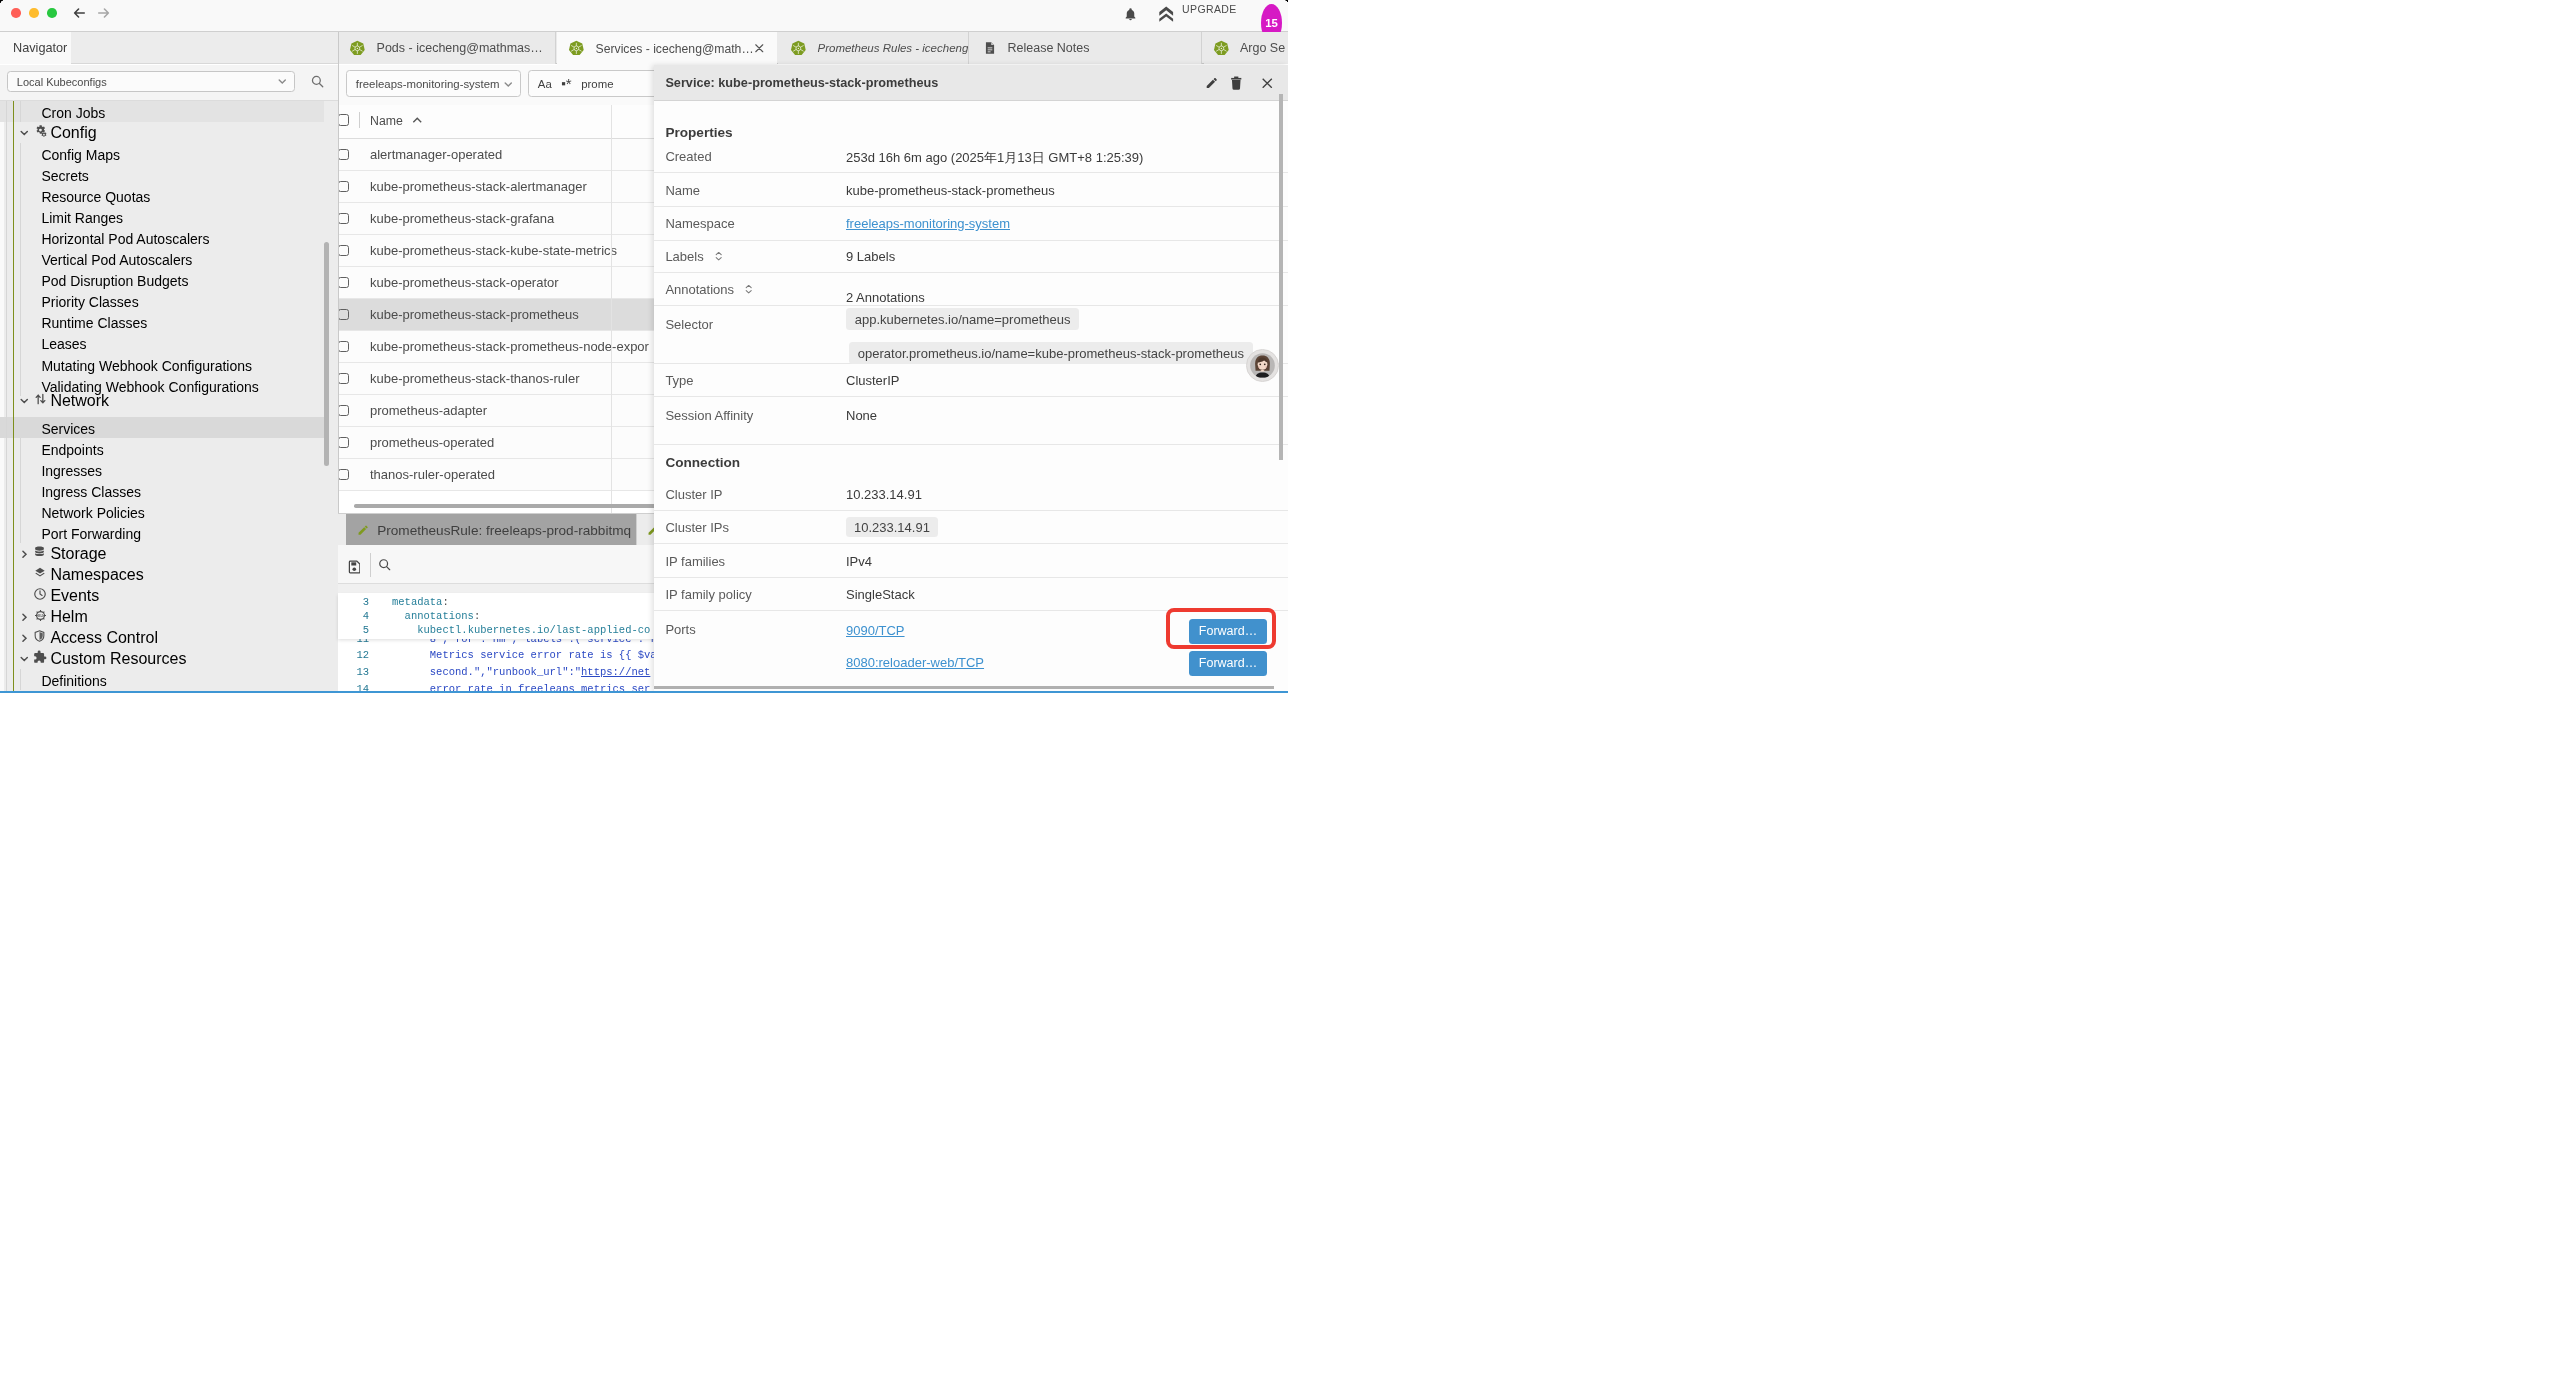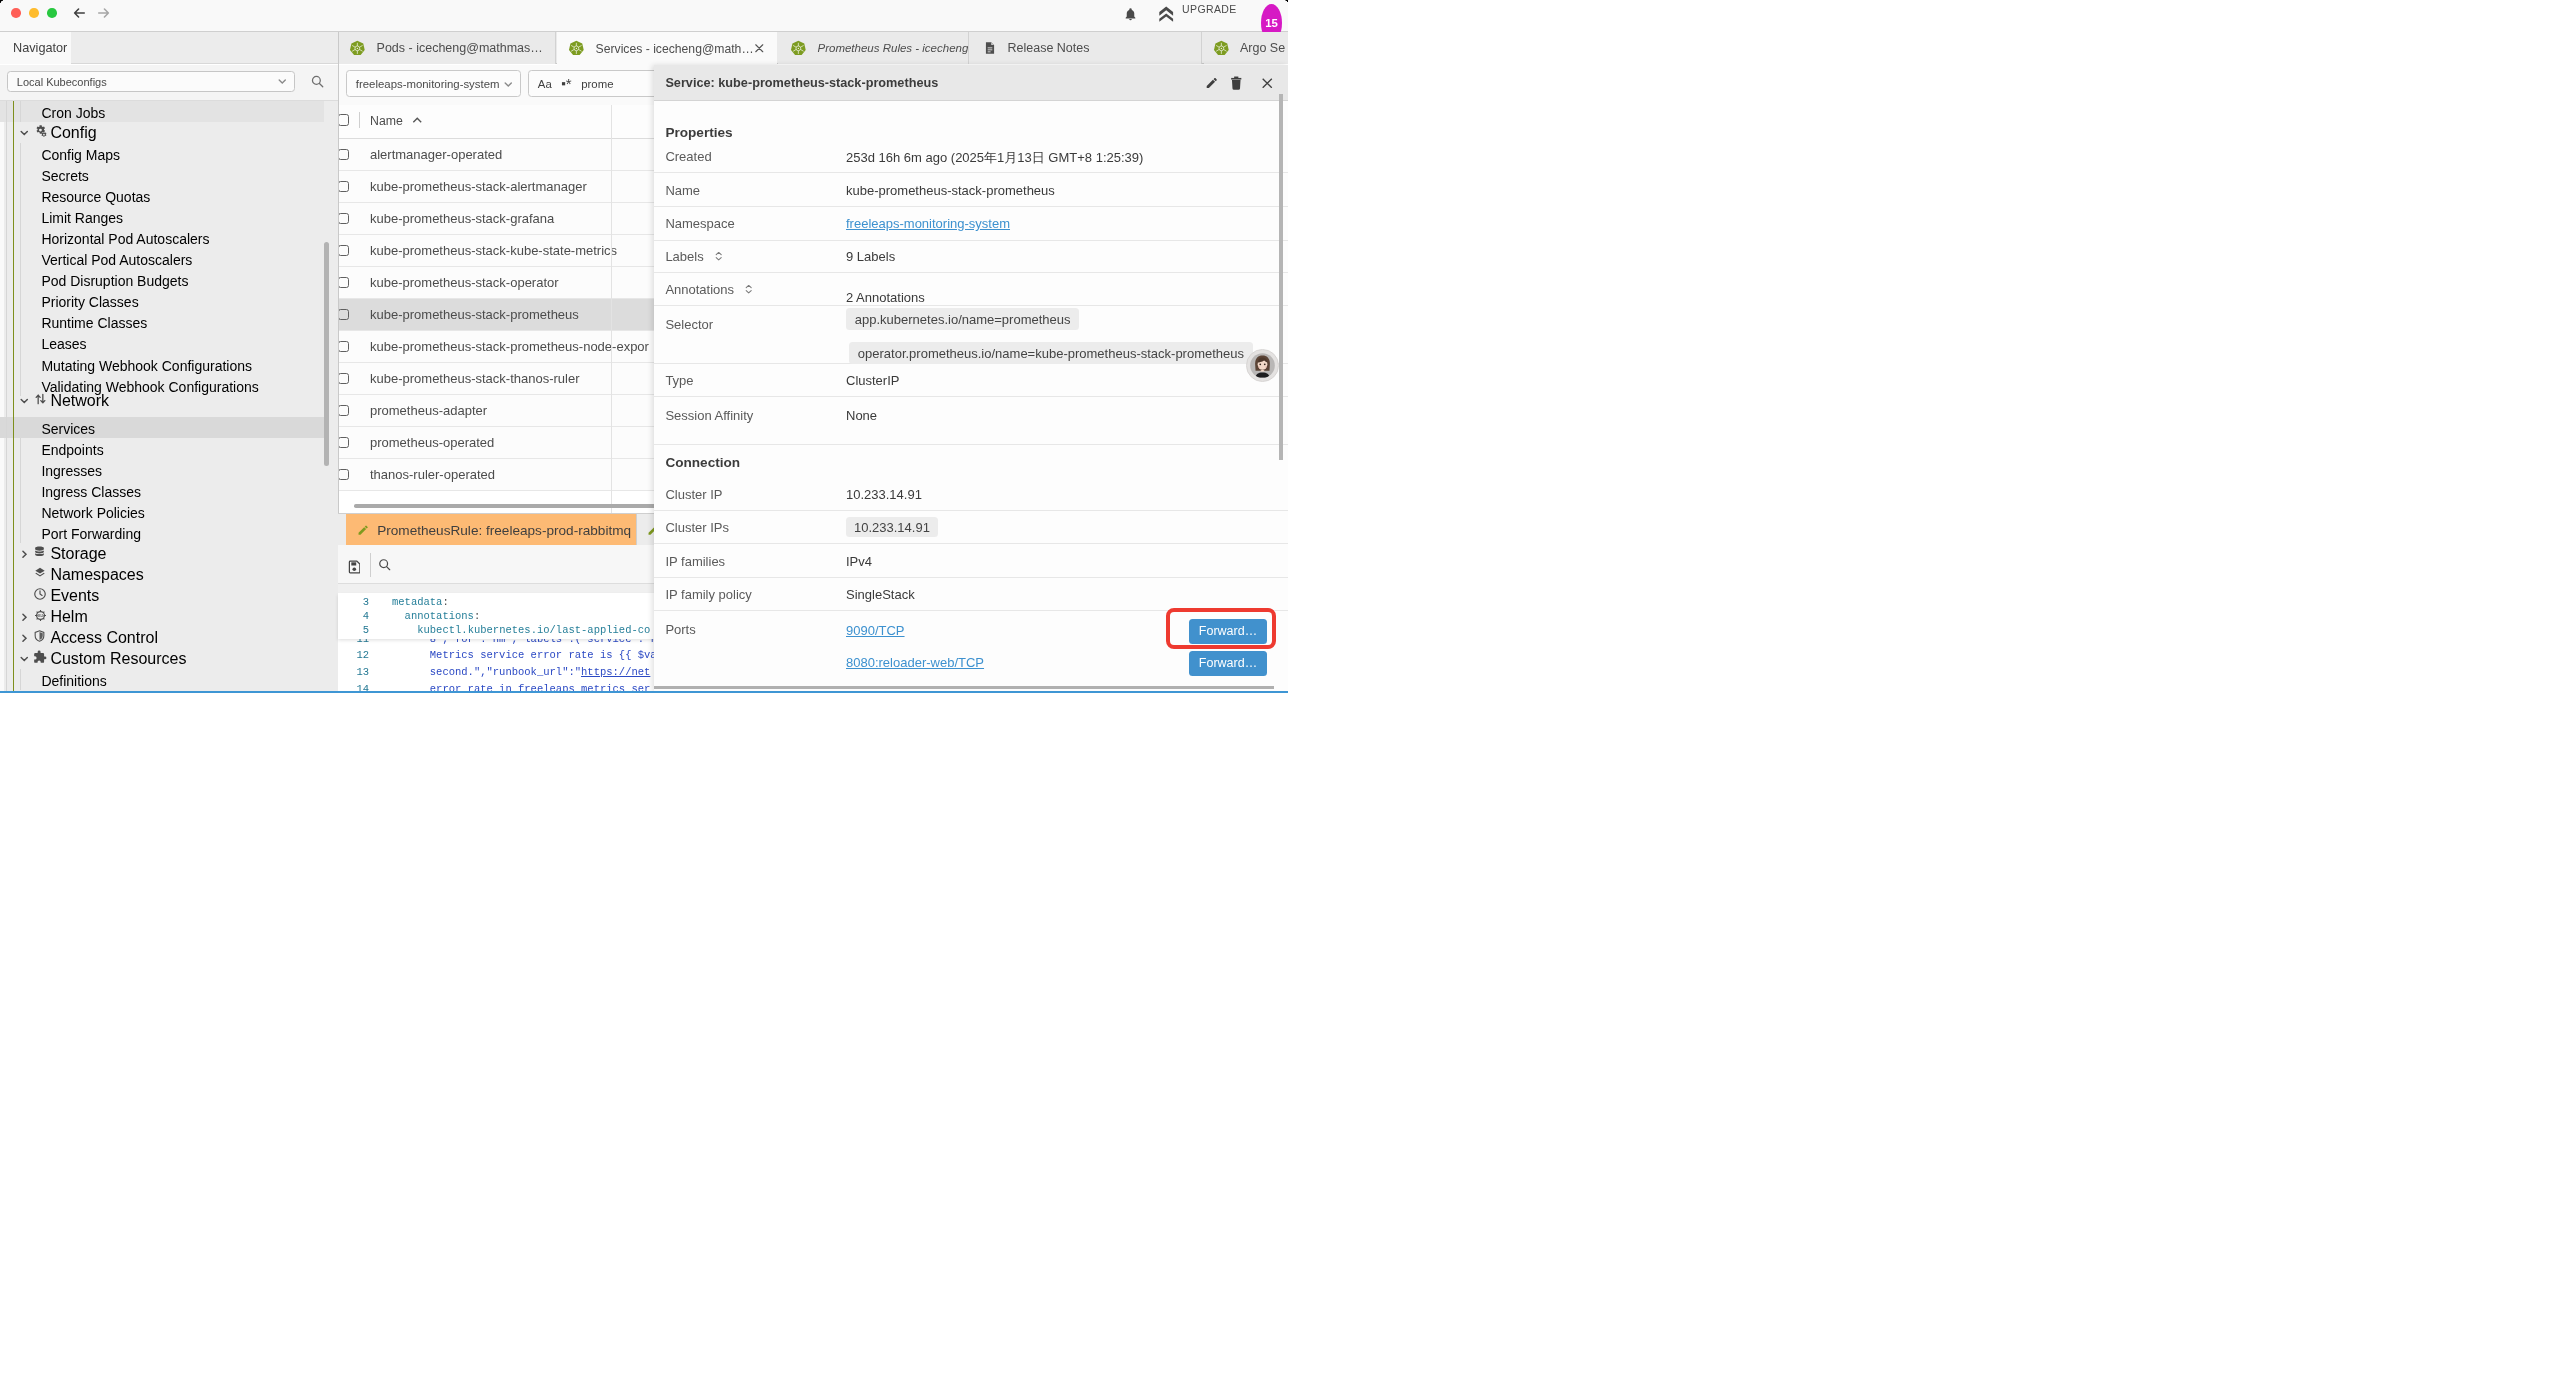--- a/index.html
+++ b/index.html
@@ -37,21 +37,21 @@
 #thead { left:338px; top:105px; width:950px; height:34px; background:#fdfdfd; border-bottom:0.9px solid #dcdcdc; font-size:12.3px; color:#4c4c4c; }
 .cb { position:absolute; width:11px; height:11.4px; border:1.1px solid #5f5f5f; border-radius:2.6px; background:transparent; }
 #tbody { left:338px; top:139px; width:950px; height:352px; background:#fcfcfc; }
 .row { position:absolute; left:0; width:950px; height:32px; border-bottom:0.9px solid #e7e7e7; font-size:13px; color:#4c4c4c; display:flex; align-items:center; }
 .row span { margin-left:32px; }
 #hscroll { left:354px; top:504px; width:460px; height:4px; background:#aaaaaa; border-radius:1.8px; }
 
 
 #dock { left:338px; top:513px; width:950px; height:178px; }
 #docktabs { position:absolute; left:0; top:0; width:950px; height:32px; background:#ececec; border-top:0.9px solid #cfcfcf; }
-#docktab1 { position:absolute; left:7.5px; top:0; width:291px; height:32px; background:#fdba74; border-right:0.9px solid #cfcfcf; display:flex; align-items:center; font-size:13.6px; color:#3f3f3f; }
+#docktab1 { position:absolute; left:7.5px; top:0; width:291px; height:32px; background:#a3a3a3; border-right:0.9px solid #cfcfcf; display:flex; align-items:center; font-size:13.6px; color:#3f3f3f; }
 #docktool { position:absolute; left:0; top:32px; width:950px; height:39px; background:#f7f7f7; border-bottom:0.9px solid #ddd; }
 #edstrip { position:absolute; left:0; top:71px; width:950px; height:9.6px; background:#f0f0f0; }
 #editor { position:absolute; left:0; top:80px; width:950px; height:98px; background:#fff; font-family:"Liberation Mono", monospace; font-size:10.5px; }
 .eline { position:absolute; height:16.7px; line-height:16.7px; white-space:pre; }
 .lnum { position:absolute; width:31px; text-align:right; color:#237893; height:16.7px; line-height:16.7px; }
 .tkey { color:#267f99; }
 .tval { color:#2b49c4; }
 
 
 #drawer { left:654px; top:65px; width:634px; height:626px; background:#fdfdfd; box-shadow:-1.8px 0 5.3px rgba(0,0,0,.12); }

